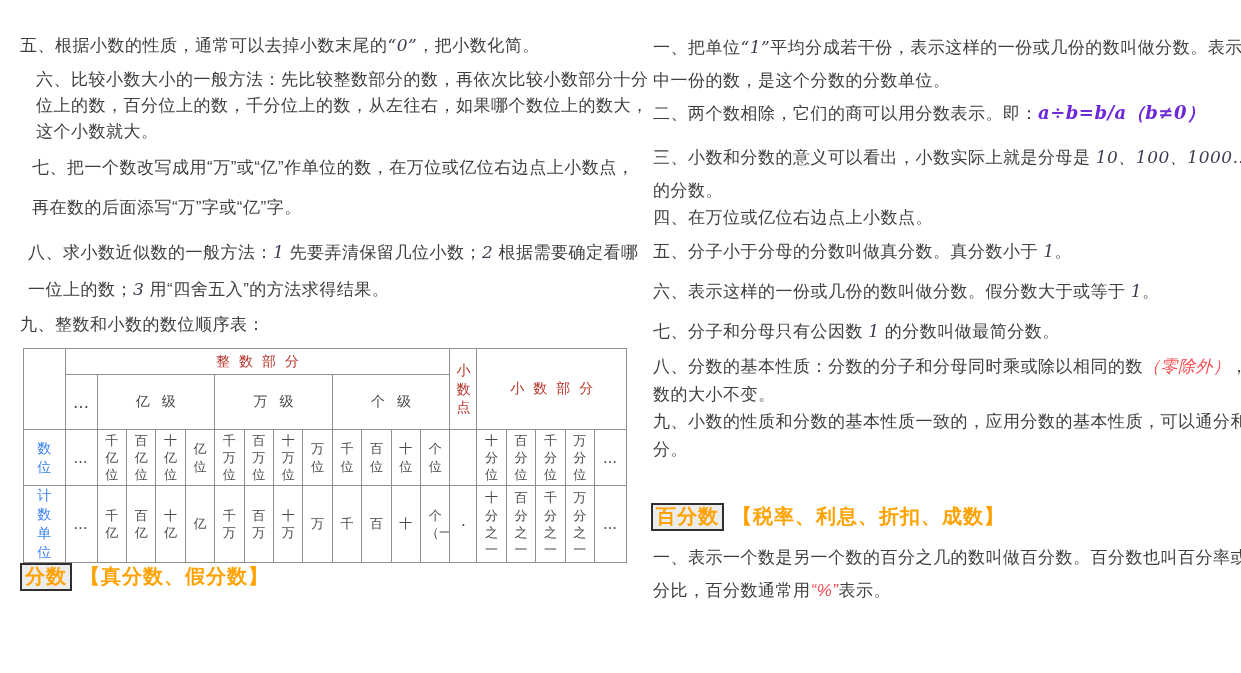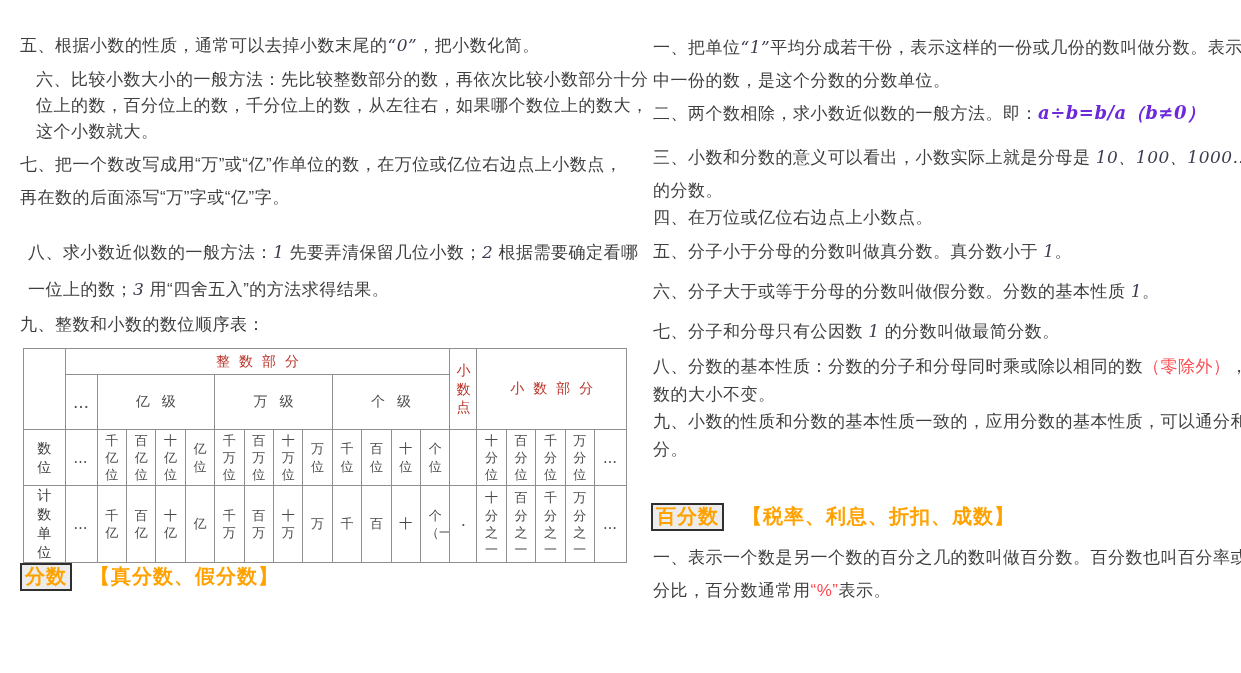--- a/index.html
+++ b/index.html
@@ -9,28 +9,28 @@
     overflow:hidden; font-family:"Liberation Sans", sans-serif; color:#3f3f3f;
   }
   .para {
     position:absolute; font-size:17px; white-space:pre-line; width:628px;
     letter-spacing:0.5px;
   }
   .para .num, .para .formula {
     font-family:"DejaVu Serif", serif; font-style:italic; color:#3c3c52;
   }
   .para .formula { color:#6d28d9; font-weight:bold; font-size:18px; }
-  .para .red { color:#fb4b50; }
+  .para .red { color:#fb4b50;font-style:italic; }
   .heading {
     position:absolute; font-size:20px; font-weight:bold; color:#ffa200;
     white-space:nowrap; letter-spacing:1px;
   }
   .boxed {
     display:inline-block; border:2px solid #2f2f2f; background:#ececec;
-    padding:0px 3px 1px 3px; margin-right:18px; line-height:1.15;
+    padding:0px 3px 1px 3px; margin-right:8px; line-height:1.15;
   }
   
   .table-wrap { position:absolute; left:23px; top:348px; }
   table.pv {
     border-collapse:collapse; table-layout:fixed; width:604px;
     font-family:"DejaVu Serif", serif; color:#4a4a4a; background:#fff;
   }
   table.pv th, table.pv td {
     border:1px solid #8f8f8f; font-weight:normal; text-align:center;
     vertical-align:middle; overflow:hidden;
@@ -38,40 +38,40 @@
   table.pv { border:1px solid #6e6e6e; }
   tr.hr1 th { height:26px; }
   tr.hr2 th { height:55px; }
   tr.br1 td, tr.br1 th { height:56px; }
   tr.br2 td, tr.br2 th { height:74px; }
   th.red { color:#b93229; font-weight:bold; font-size:14px; }
   th.sp { letter-spacing:9px; text-indent:9px; }
   th.vtext { word-break:break-all; line-height:1.35; padding:0 3px; }
   th.lvl { font-size:14px; letter-spacing:12px; text-indent:12px; }
   th.rlabel {
-    color:#404040; font-size:14px; word-break:break-all;
+    color:#3b82f6; font-size:14px; word-break:break-all;
     line-height:1.35; padding:0 7px;
   }
   td.vcell {
     font-size:13px; word-break:break-all; line-height:1.32; padding:0 5px;
   }
   td.hcell { font-size:14px; font-weight:bold; letter-spacing:1px; }
   td.dotcell { vertical-align:top; font-weight:bold; font-size:15px; padding-top:2px; }
 </style>
 </head>
 <body>
 
 <div class="page">
 
   <div>
     <p class="para" style="left:20px; top:32px;  line-height:26px;"><span>五、根据小数的性质，通常可以去掉小数末尾的</span><span class="num">“0”</span><span>，把小数化简。</span></p>
     <p class="para" style="left:36px; top:67px;  line-height:26px;"><span>六、比较小数大小的一般方法：先比较整数部分的数，再依次比较小数部分十分
 位上的数，百分位上的数，千分位上的数，从左往右，如果哪个数位上的数大，
 这个小数就大。</span></p>
-    <p class="para" style="left:20px; top:148px; line-height:33px;"><span>七、把一个数改写成用“万”或“亿”作单位的数，在万位或亿位右边点上小数点，
+    <p class="para" style="left:32px; top:148px; line-height:40px;"><span>七、把一个数改写成用“万”或“亿”作单位的数，在万位或亿位右边点上小数点，
 再在数的后面添写“万”字或“亿”字。</span></p>
     <p class="para" style="left:28px; top:234px; line-height:36px;"><span>八、求小数近似数的一般方法：</span><span class="num">1</span><span> 先要弄清保留几位小数；</span><span class="num">2</span><span> 根据需要确定看哪
 一位上的数；</span><span class="num">3</span><span> 用“四舍五入”的方法求得结果。</span></p>
     <p class="para" style="left:20px; top:312px; line-height:26px;"><span>九、整数和小数的数位顺序表：</span></p>
 
     <div class="table-wrap">
       <table class="pv">
         <colgroup>
           <col style="width:34px">
             <col style="width:26px">
@@ -158,26 +158,26 @@
     </div>
 
     <h2 class="heading" style="left:20px; top:563px;">
       <span class="boxed">分数</span><span>【真分数、假分数】</span>
     </h2>
   </div>
 
   <div>
     <p class="para" style="left:653px; top:31px;  line-height:33px;"><span>一、把单位</span><span class="num">“1”</span><span>平均分成若干份，表示这样的一份或几份的数叫做分数。表示其
 中一份的数，是这个分数的分数单位。</span></p>
-    <p class="para" style="left:653px; top:100px; line-height:26px;"><span>二、两个数相除，求小数近似数的一般方法。即：</span><span class="formula">a÷b=b/a（b≠0）</span></p>
+    <p class="para" style="left:653px; top:100px; line-height:26px;"><span>二、两个数相除，它们的商可以用分数表示。即：</span><span class="formula">a÷b=b/a（b≠0）</span></p>
     <p class="para" style="left:653px; top:141px; line-height:33px;"><span>三、小数和分数的意义可以看出，小数实际上就是分母是 </span><span class="num">10、100、1000…</span><span>
 的分数。</span></p>
     <p class="para" style="left:653px; top:205px; line-height:26px;"><span>四、在万位或亿位右边点上小数点。</span></p>
     <p class="para" style="left:653px; top:238px; line-height:26px;"><span>五、分子小于分母的分数叫做真分数。真分数小于 </span><span class="num">1</span><span>。</span></p>
-    <p class="para" style="left:653px; top:278px; line-height:26px;"><span>六、分子大于或等于分母的分数叫做假分数。分数的基本性质 </span><span class="num">1</span><span>。</span></p>
+    <p class="para" style="left:653px; top:278px; line-height:26px;"><span>六、表示这样的一份或几份的数叫做分数。假分数大于或等于 </span><span class="num">1</span><span>。</span></p>
     <p class="para" style="left:653px; top:318px; line-height:26px;"><span>七、分子和分母只有公因数 </span><span class="num">1</span><span> 的分数叫做最简分数。</span></p>
     <p class="para" style="left:653px; top:353px; line-height:28px;"><span>八、分数的基本性质：分数的分子和分母同时乘或除以相同的数</span><span class="red">（零除外）</span><span>，分
 数的大小不变。</span></p>
     <p class="para" style="left:653px; top:408px; line-height:28px;"><span>九、小数的性质和分数的基本性质一致的，应用分数的基本性质，可以通分和约
 分。</span></p>
 
     <h2 class="heading" style="left:651px; top:503px;">
       <span class="boxed">百分数</span><span>【税率、利息、折扣、成数】</span>
     </h2>
 

